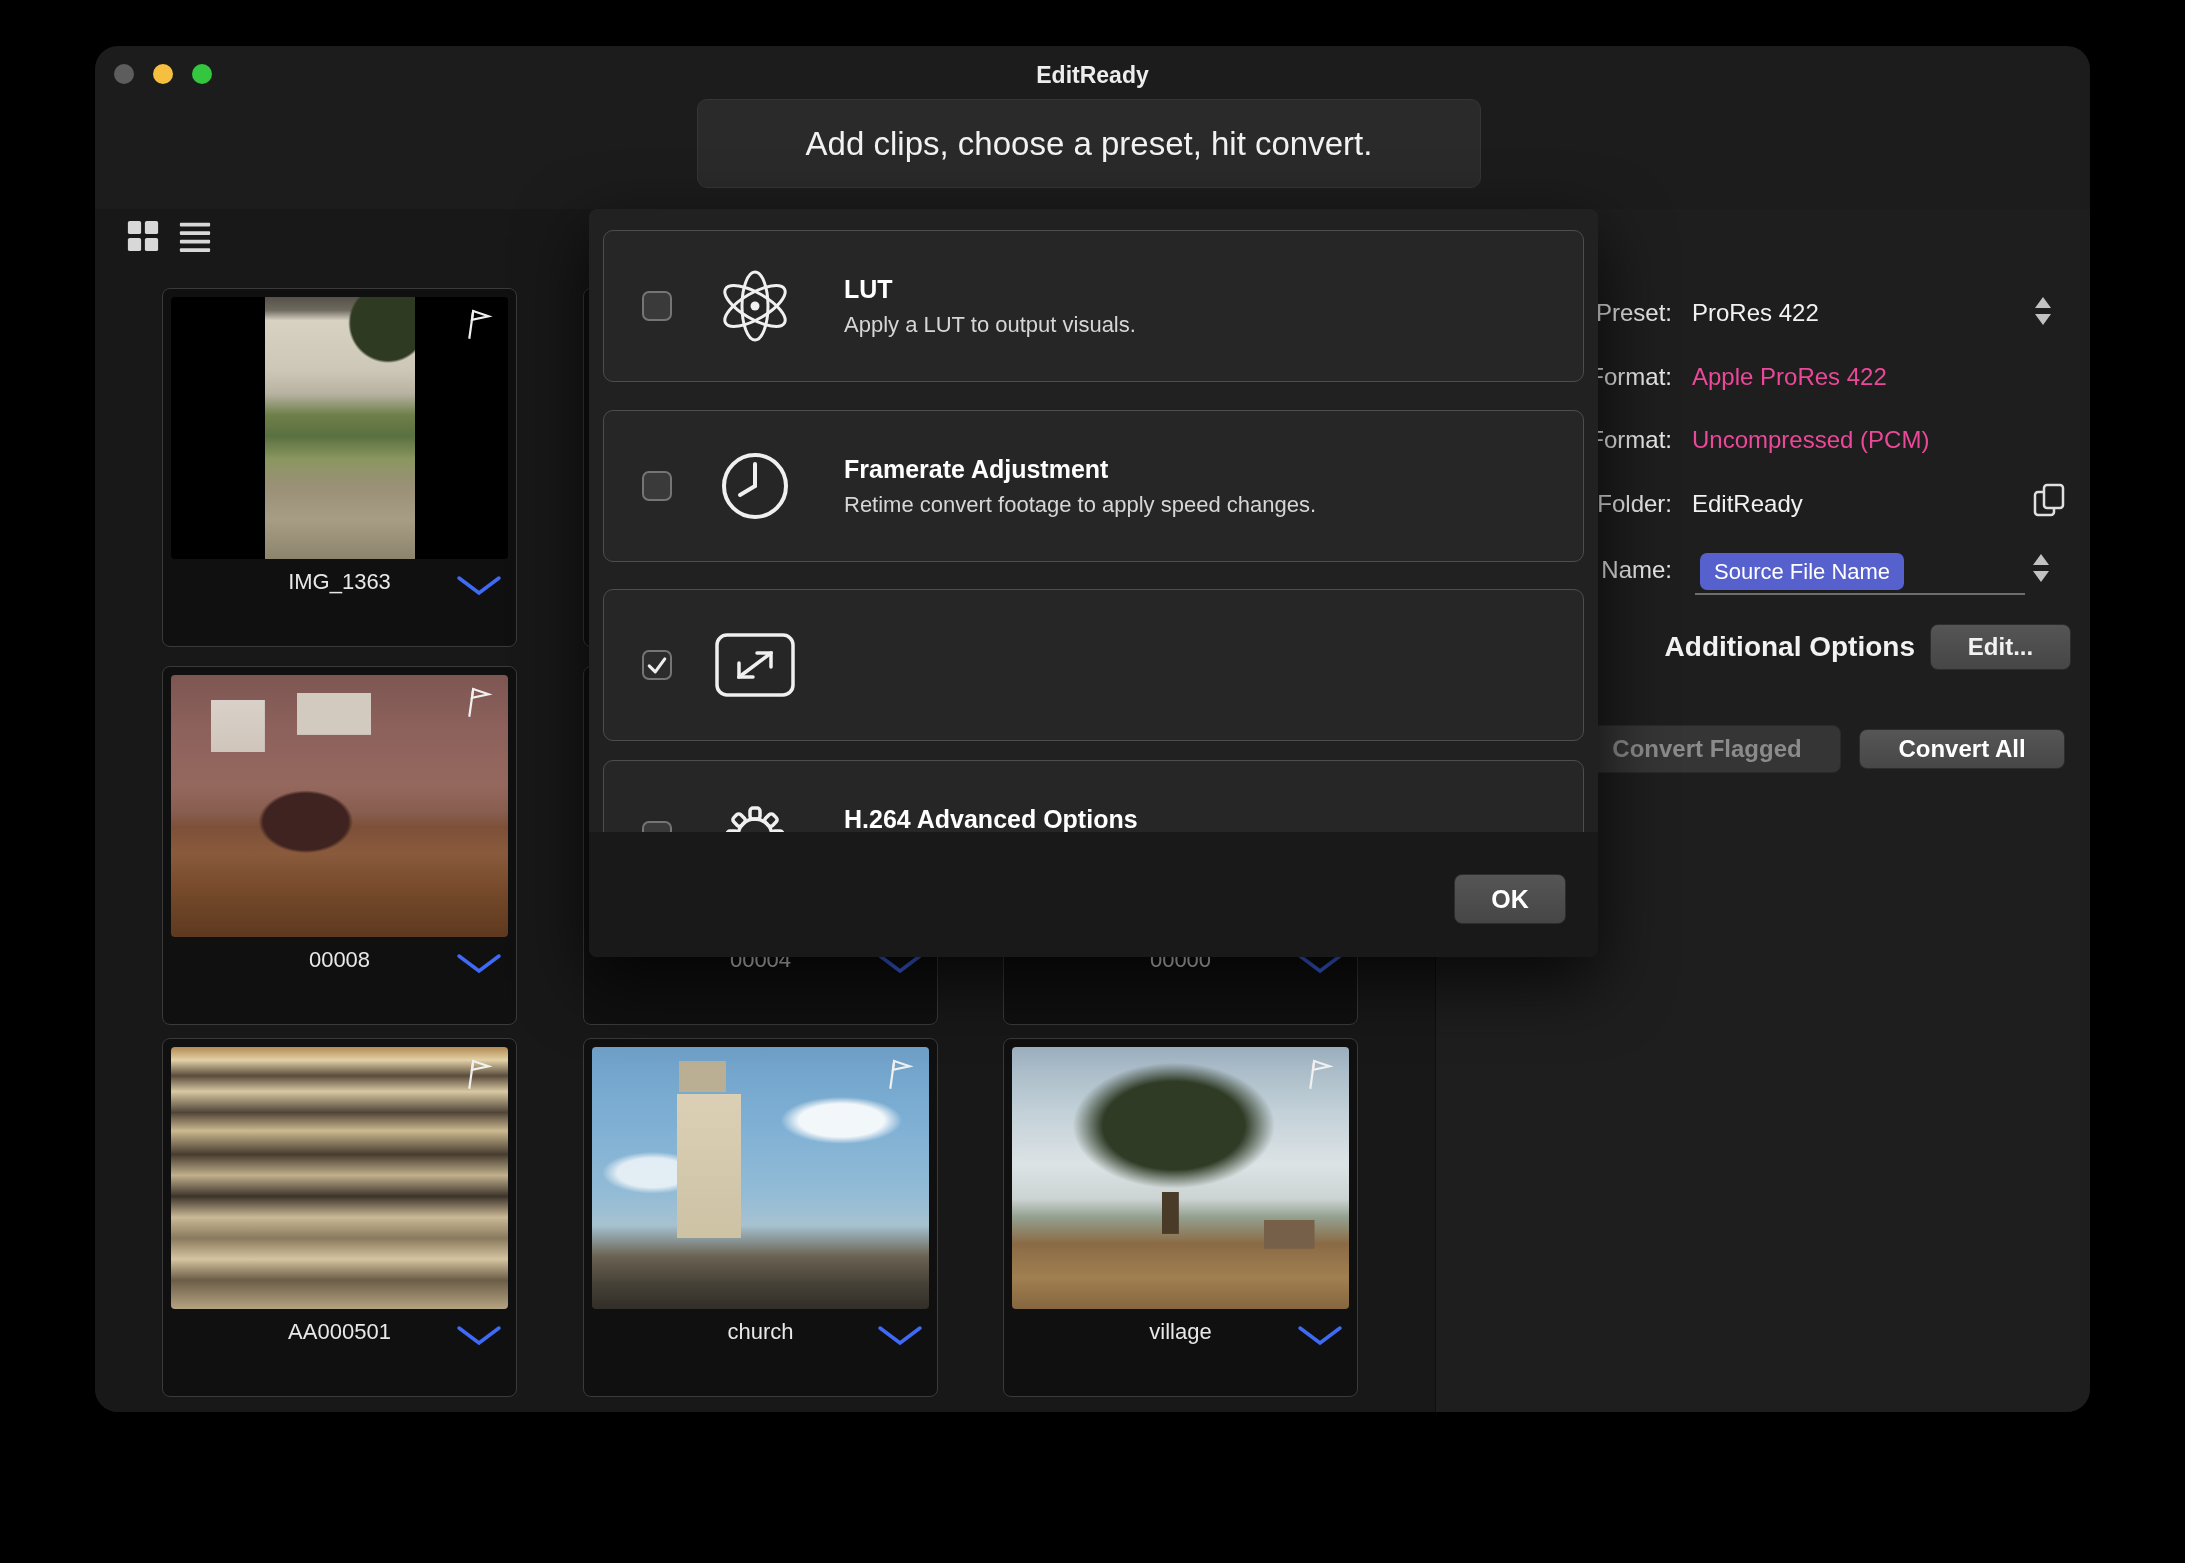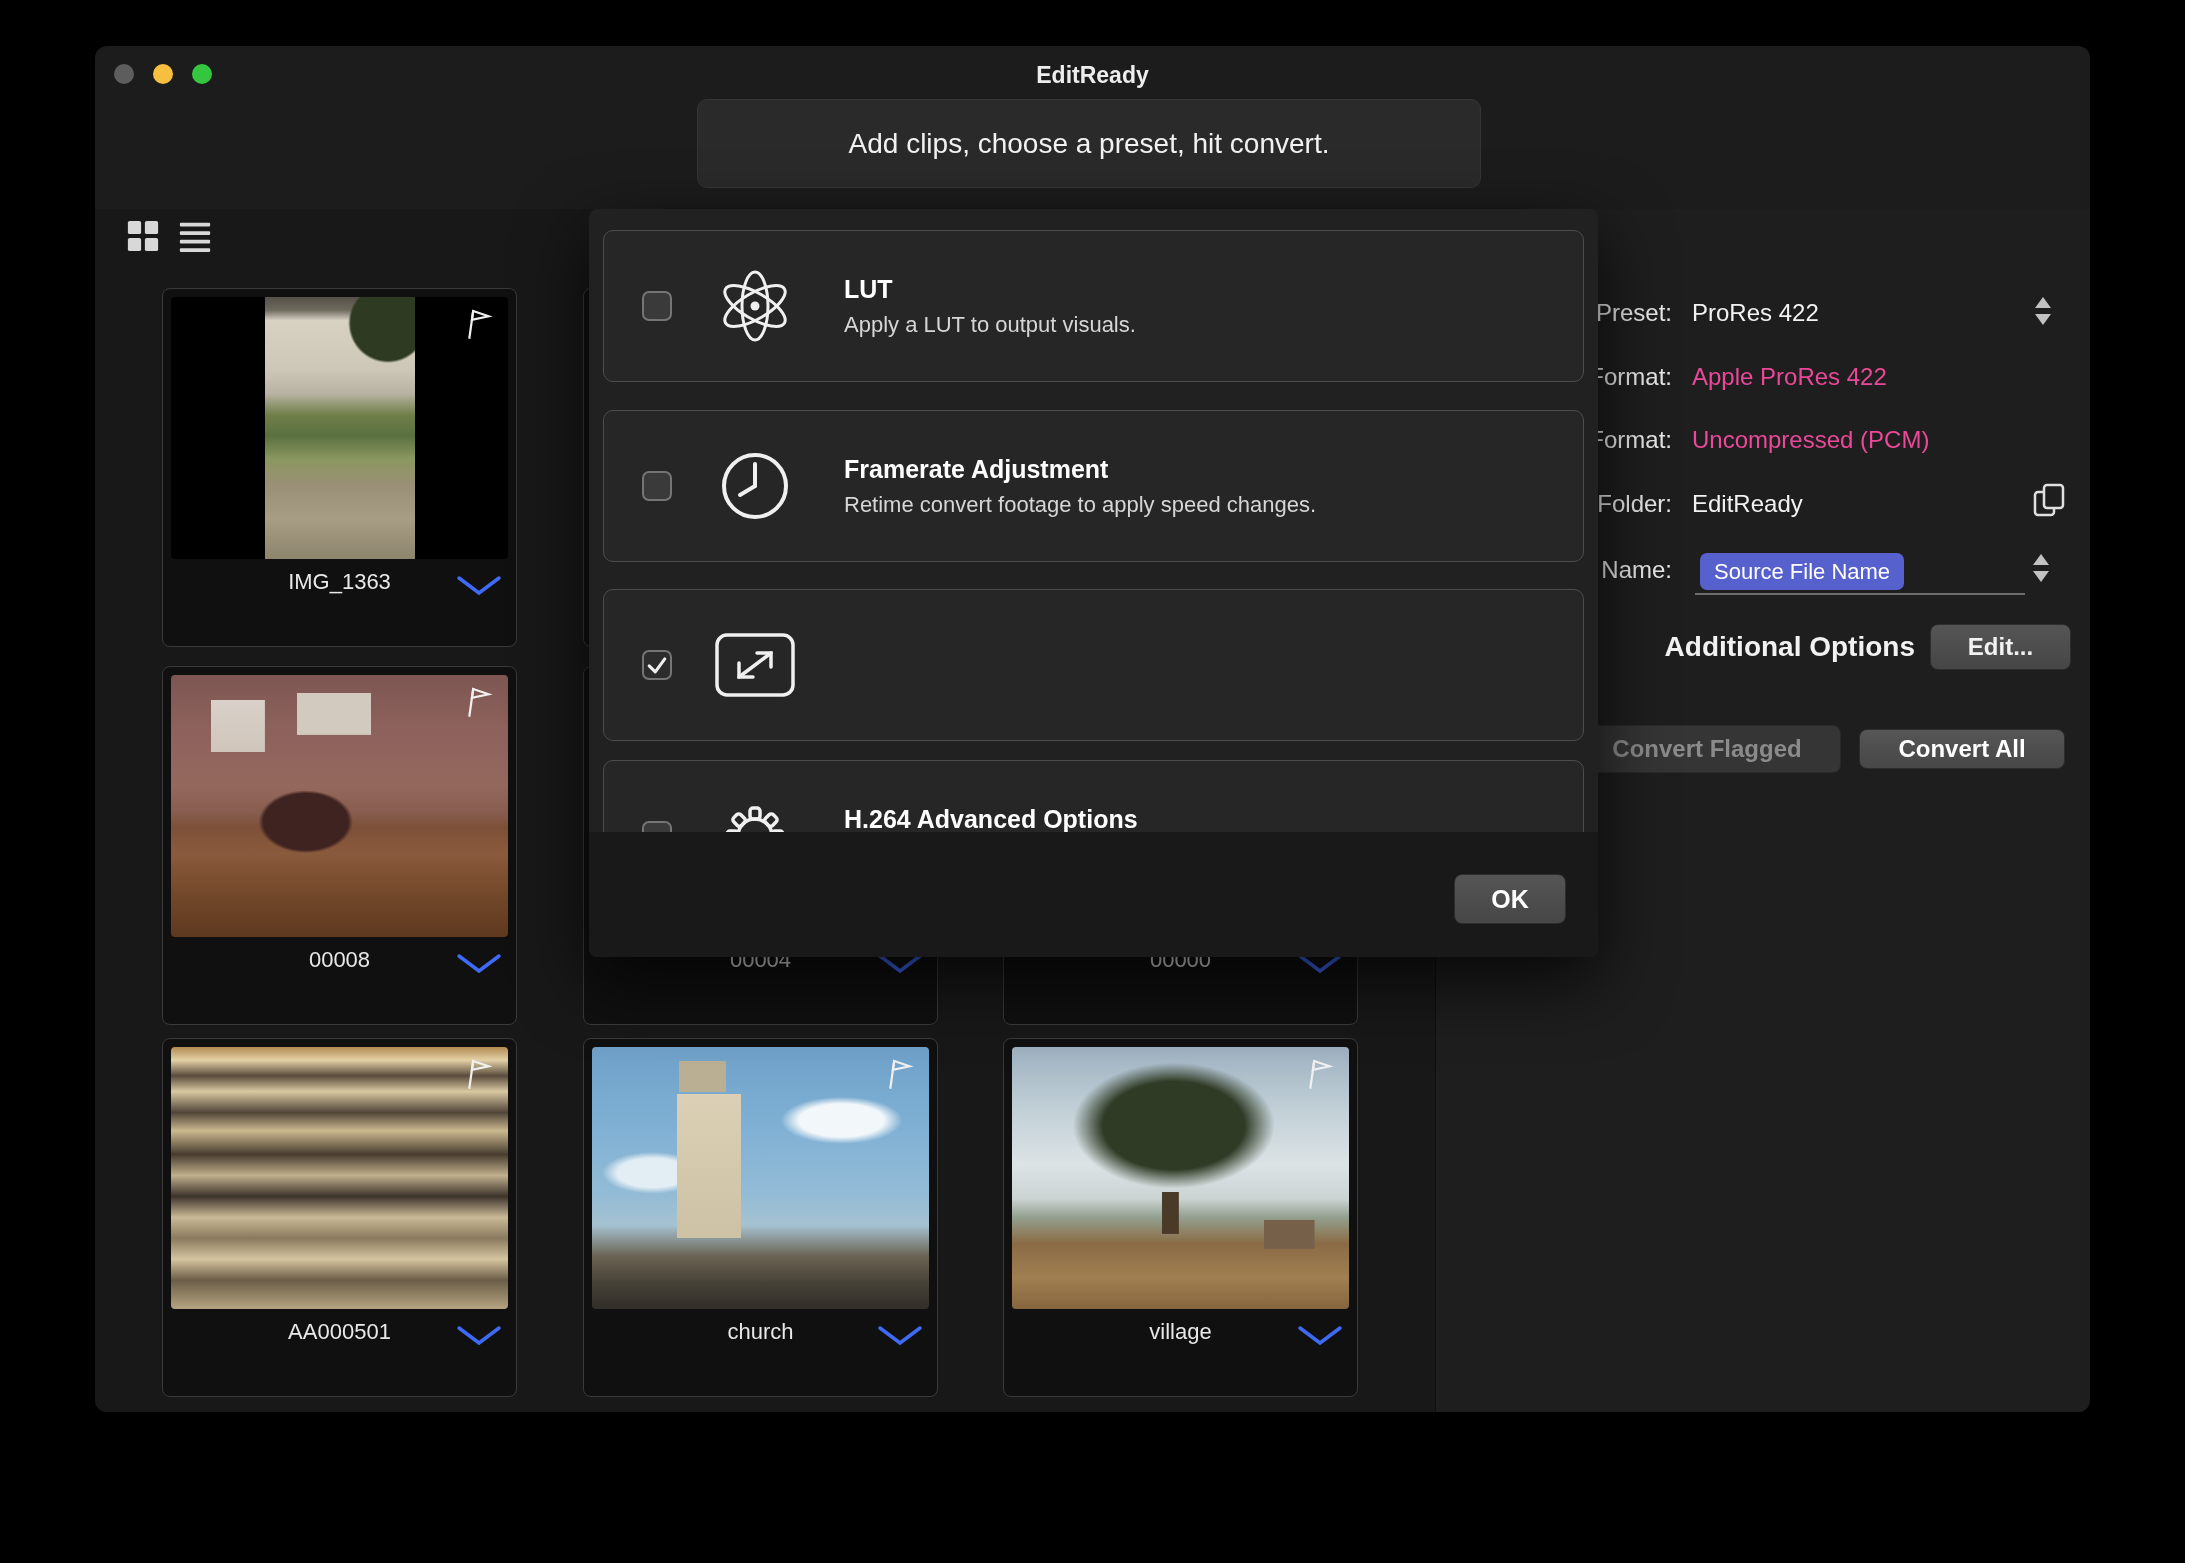--- a/index.html
+++ b/index.html
@@ -1,30 +1,30 @@
 <!DOCTYPE html>
 <html><head>
 <meta charset="utf-8">
 <style>
   html,body{margin:0;padding:0;background:#000;}
   body{width:2185px;height:1563px;position:relative;overflow:hidden;
        font-family:"Liberation Sans",sans-serif;-webkit-font-smoothing:antialiased;}
 
   
   .window{position:absolute;left:95px;top:46px;width:1995px;height:1366px;
-          background:#1c1c1c;border-radius:12px;overflow:hidden;}
+          background:#1c1c1c;border-radius:23px;overflow:hidden;}
   .tl{position:absolute;top:18px;width:20px;height:20px;border-radius:50%;}
   .tl-close{left:19px;background:#5d5d5d;}
   .tl-min{left:58px;background:#f6bf3f;}
   .tl-max{left:97px;background:#34c63e;}
   .win-title{position:absolute;top:16px;left:0;width:100%;text-align:center;
              font-size:23px;font-weight:600;color:#ededed;}
   .hint{position:absolute;left:602px;top:53px;width:784px;height:89px;background:#2a2a2a;
         border:1px solid #353535;border-radius:10px;display:flex;align-items:center;
-        justify-content:center;font-size:28px;color:#f2f2f2;box-sizing:border-box;}
+        justify-content:center;font-size:33px;color:#f2f2f2;box-sizing:border-box;}
 
   .pane-left{position:absolute;left:0;top:163px;width:1340px;height:1203px;
              background:#181818;border-right:1px solid #0e0e0e;}
   .pane-right{position:absolute;left:1341px;top:163px;width:654px;height:1203px;background:#1e1e1e;}
 
   .view-toggle{position:absolute;width:40px;height:40px;display:flex;align-items:center;
                justify-content:center;z-index:3;}
   .vt-grid{left:28px;top:170px;}
   .vt-list{left:80px;top:170px;}
 

